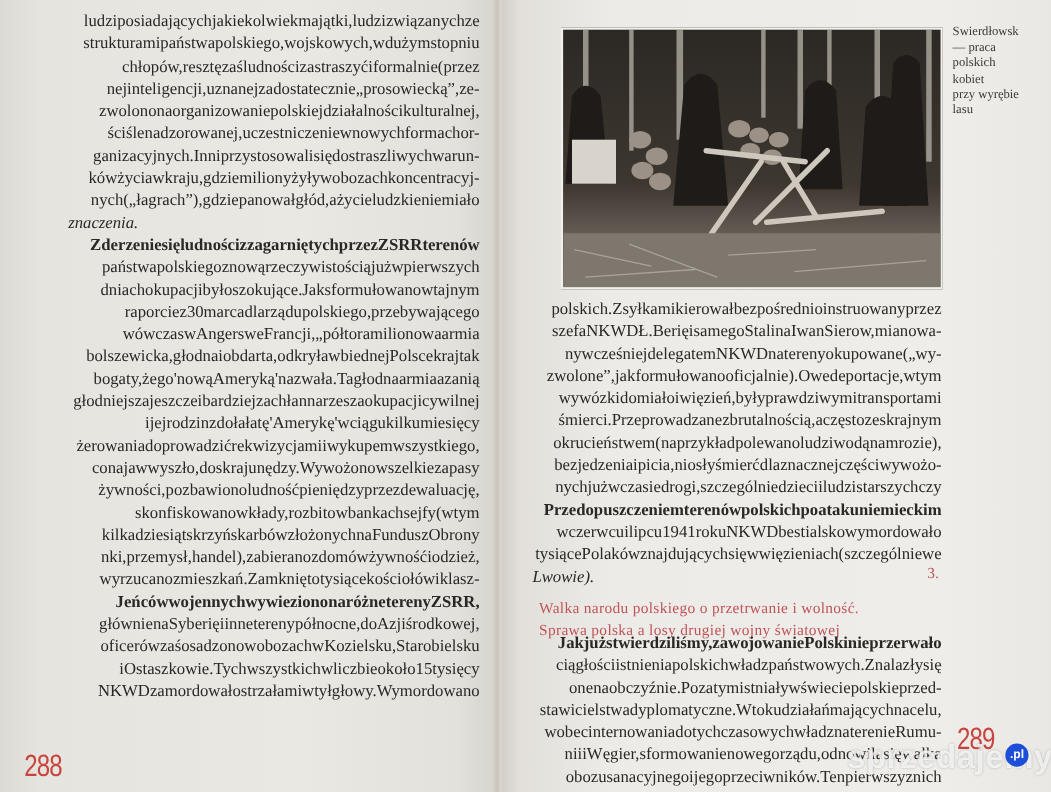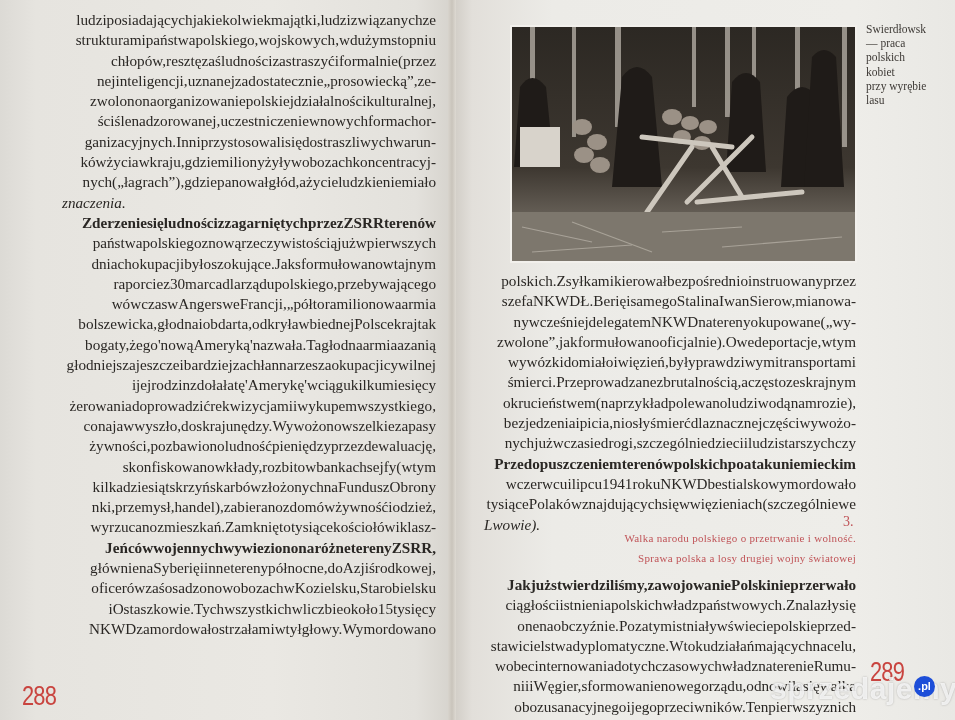--- a/index.html
+++ b/index.html
@@ -14,21 +14,21 @@
   .line{display:flex;justify-content:flex-end;white-space:nowrap;height:20.3px;}
   .line.last{justify-content:flex-start;font-style:italic;}
   .line.indent{padding-left:18px;font-weight:bold;}
   .w{display:inline-block;}
   .folio{position:absolute;color:#c9443f;font-family:"Liberation Sans","DejaVu Sans",sans-serif;font-size:28px;letter-spacing:-1px;transform:scaleX(0.78);transform-origin:left;}
   .folio-left{left:22px;top:680px;}
   .folio-right{left:870px;top:656px;}
   .photo{position:absolute;left:510px;top:25px;width:343px;height:234px;background:#3b352e;overflow:hidden;border:2px solid #f2f0ec;}
   .caption{position:absolute;left:866px;top:22px;width:86px;font-size:11.5px;line-height:14.2px;color:#3e3a36;}
   .section-no{position:absolute;left:843px;top:514px;color:#c05458;font-size:14px;}
-  .section-title{position:absolute;left:490px;top:528px;width:366px;text-align:right;color:#c05458;font-size:11px;line-height:20px;letter-spacing:0.3px;}
+  .section-title{position:absolute;left:490px;top:544px;width:366px;color:#c05458;font-size:14px;line-height:20px;letter-spacing:0.3px;}
   .right-col2{left:484px;top:575px;width:372px;}
   .watermark{position:absolute;left:770px;top:672px;font-family:"Liberation Sans","DejaVu Sans",sans-serif;font-weight:bold;font-size:30px;color:rgba(255,255,255,0.78);letter-spacing:0.5px;text-shadow:0 0 2px rgba(120,120,120,0.55);}
   .wm-badge{position:absolute;left:914px;top:676px;width:21px;height:21px;border-radius:50%;background:#1d4ed8;color:#fff;font-family:"Liberation Sans",sans-serif;font-weight:bold;font-size:11px;line-height:21px;text-align:center;}
 </style>
 </head>
 <body>
 
 <div class="page page-left"></div>
 <div class="page page-right"></div>
 <div class="gutter"></div>

